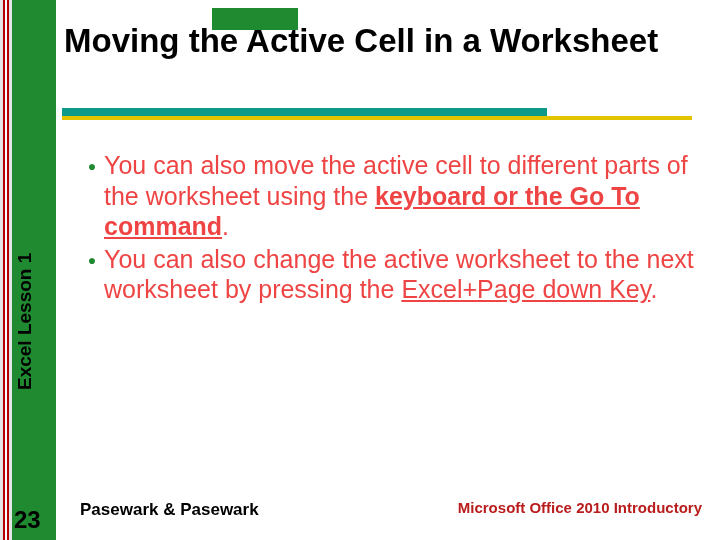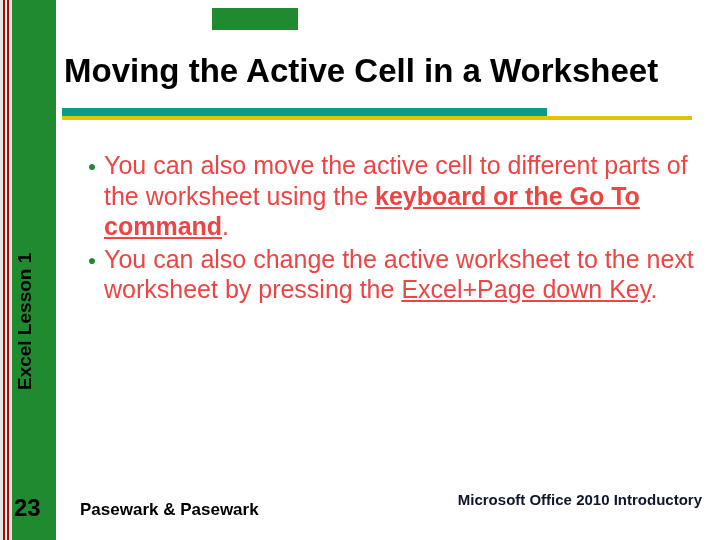--- a/index.html
+++ b/index.html
@@ -33,21 +33,20 @@
     top: 16px;
     width: 640px;
     padding: 6px 0 10px 0;
   }
   .title-text {
     font-size: 33px;
     font-weight: bold;
     color: #000;
     line-height: 1.15;
     padding-left: 2px;
-    margin-top: 30px;
   }
   .accent-line {
     position: absolute;
     left: 62px;
     top: 108px;
     width: 630px;
     height: 14px;
   }
   .accent-line .teal {
     position: absolute;
@@ -68,21 +67,21 @@
     transform: rotate(-90deg);
     transform-origin: left top;
     font-size: 19px;
     font-weight: bold;
     color: #000;
     white-space: nowrap;
   }
   .page-number {
     position: absolute;
     left: 14px;
-    bottom: 18px;
+    bottom: 6px;
     font-size: 24px;
     font-weight: bold;
     color: #000;
   }
   .body {
     position: absolute;
     left: 80px;
     top: 150px;
     width: 615px;
   }
@@ -109,24 +108,24 @@
     position: absolute;
     left: 80px;
     bottom: 20px;
     font-size: 17px;
     font-weight: bold;
     color: #000;
   }
   .footer-right {
     position: absolute;
     right: 18px;
-    bottom: 32px;
+    bottom: 24px;
     font-size: 15px;
     font-weight: bold;
-    color: #0f172a;
+    color: #b91c1c;
   }
   .title-overlay-block {
     position: absolute;
     left: 150px;
     top: -8px;
     width: 86px;
     height: 22px;
     background: #1f8a2f;
   }
 </style>

